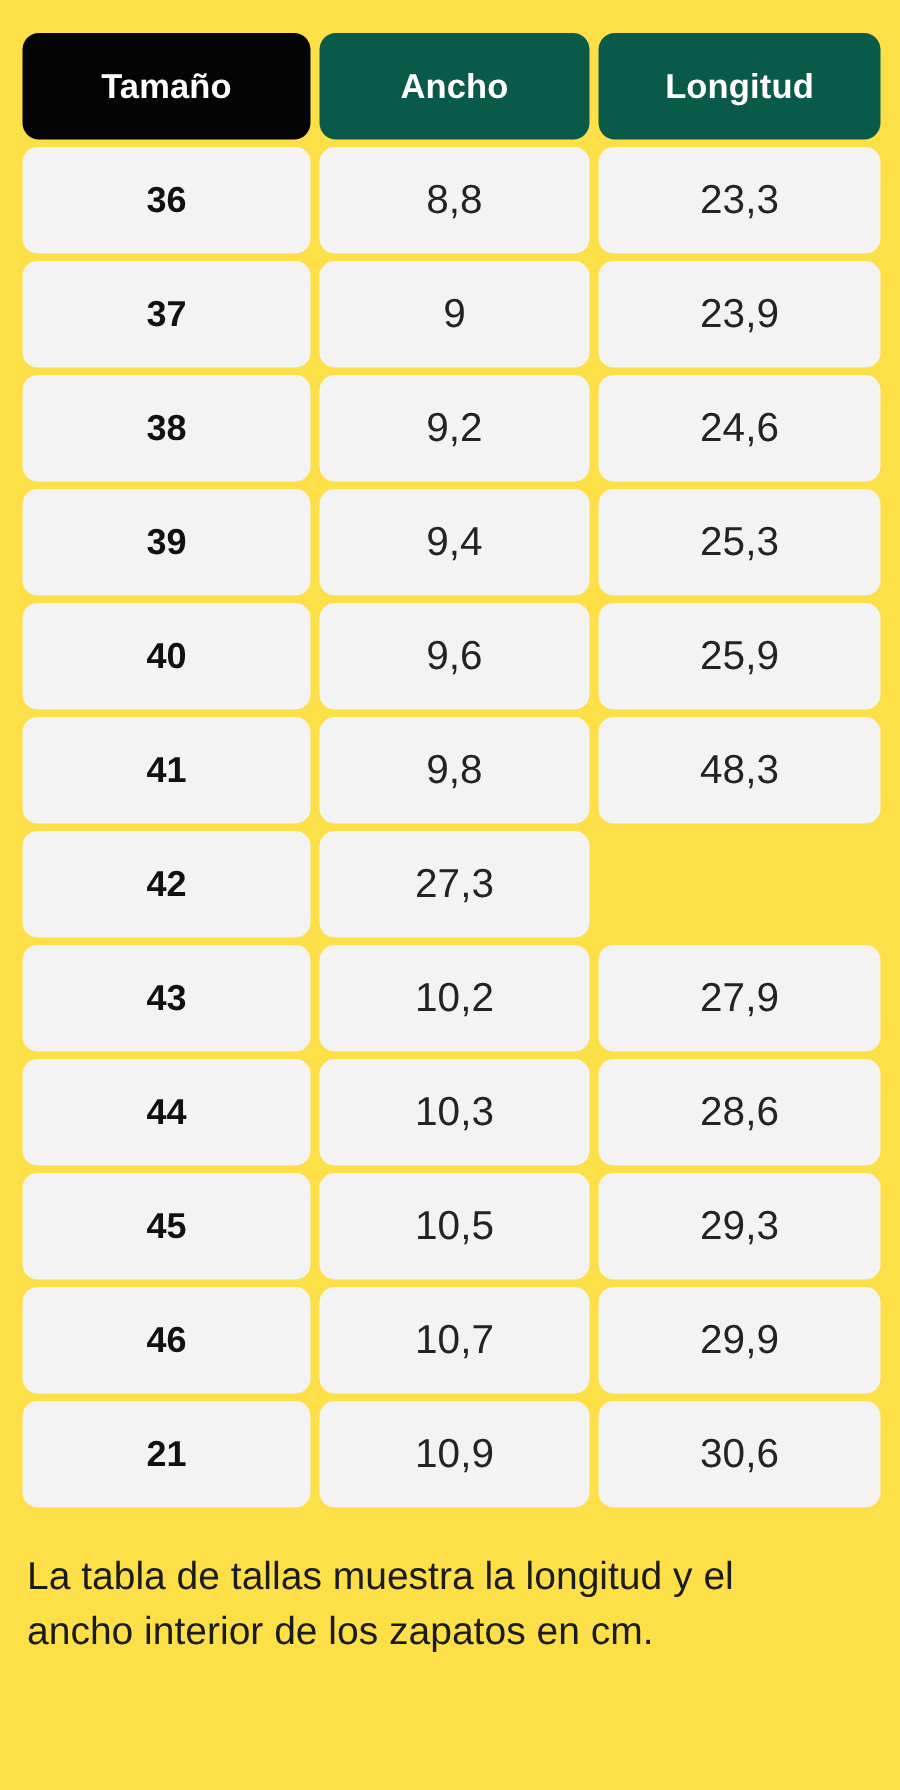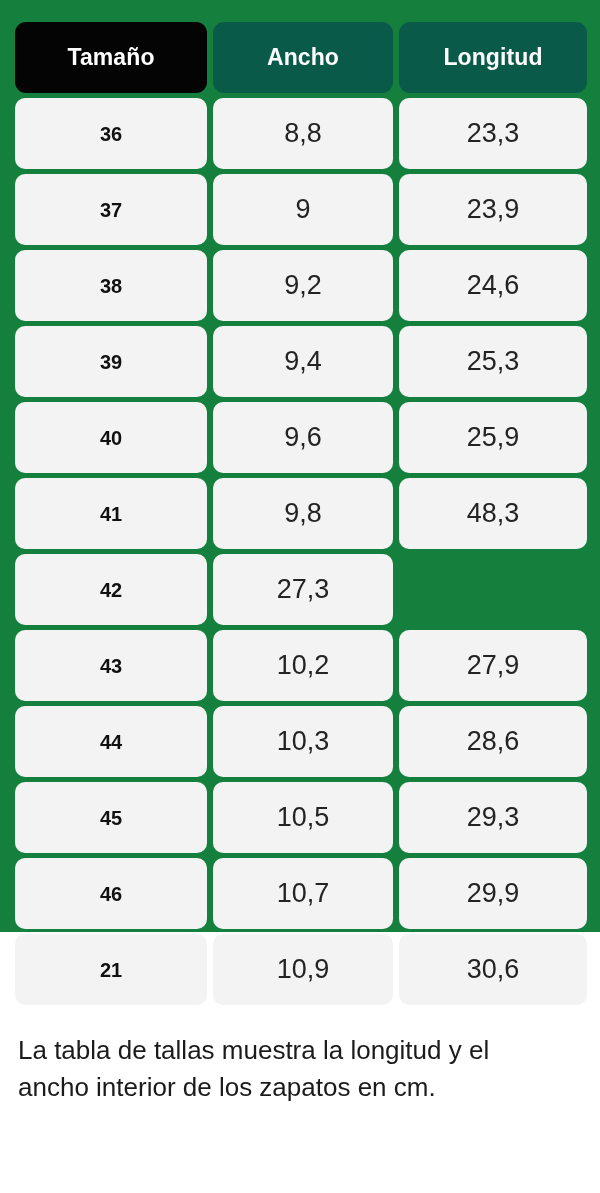--- a/index.html
+++ b/index.html
@@ -10,24 +10,24 @@
   body {
     width: 600px;
     height: 1193px;
     font-family: "Liberation Sans", sans-serif;
     -webkit-font-smoothing: antialiased;
     overflow: hidden;
   }
 
   .page {
     width: 600px;
-    height: 932px;
+    height: 1193px;
     box-sizing: border-box;
     padding: 22px 15px 0 15px;
-    background: #15803d;
+    background: #fde047;
     position: relative;
   }
 
   
   .size-table {
     width: 570px;
     display: flex;
     flex-direction: column;
     gap: 5px;
   }
@@ -66,21 +66,21 @@
     font-weight: 700;
     letter-spacing: 0.1px;
     line-height: 1;
   }
 
   
   .body-row .cell {
     background: #f3f3f3;
   }
   .cell-size-val {
-    font-size: 20px;
+    font-size: 24px;
     font-weight: 700;
     color: #111111;
     line-height: 1;
   }
   .cell-val {
     font-size: 27px;
     font-weight: 400;
     color: #232323;
     line-height: 1;
   }

